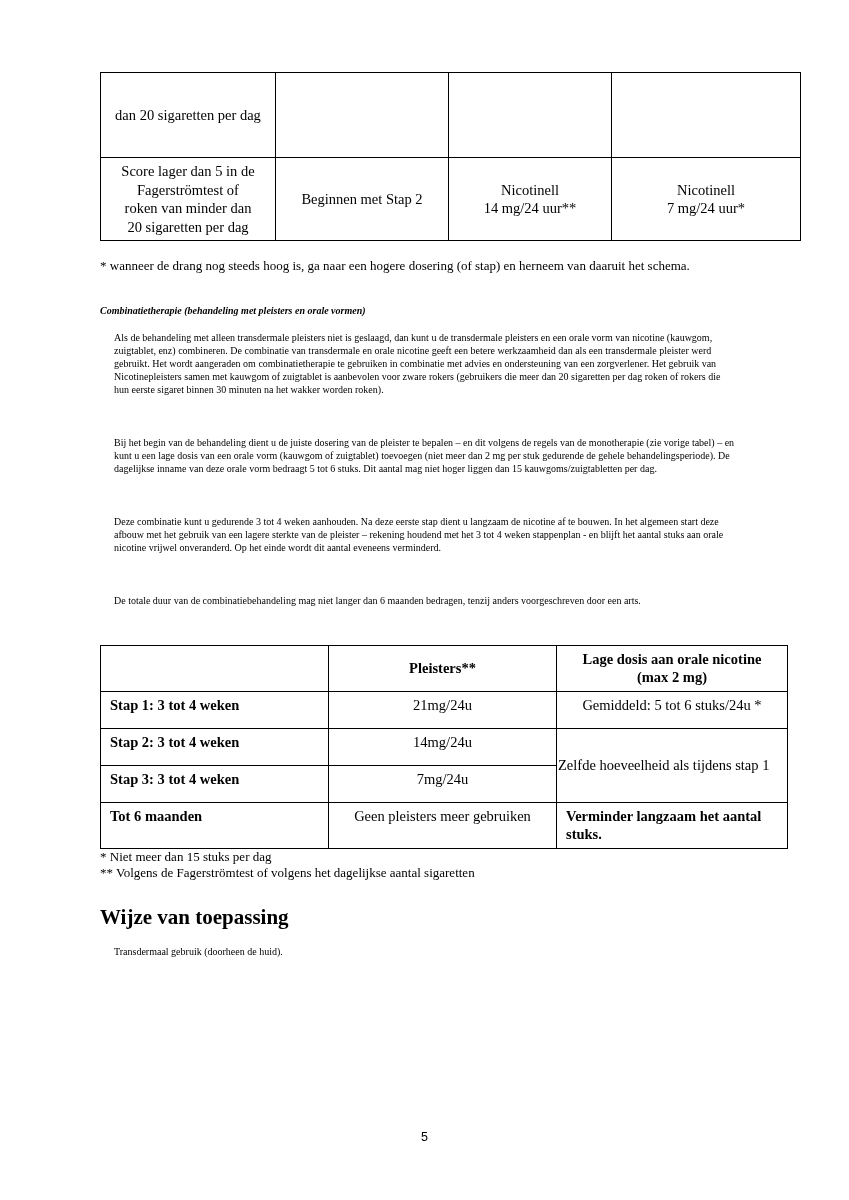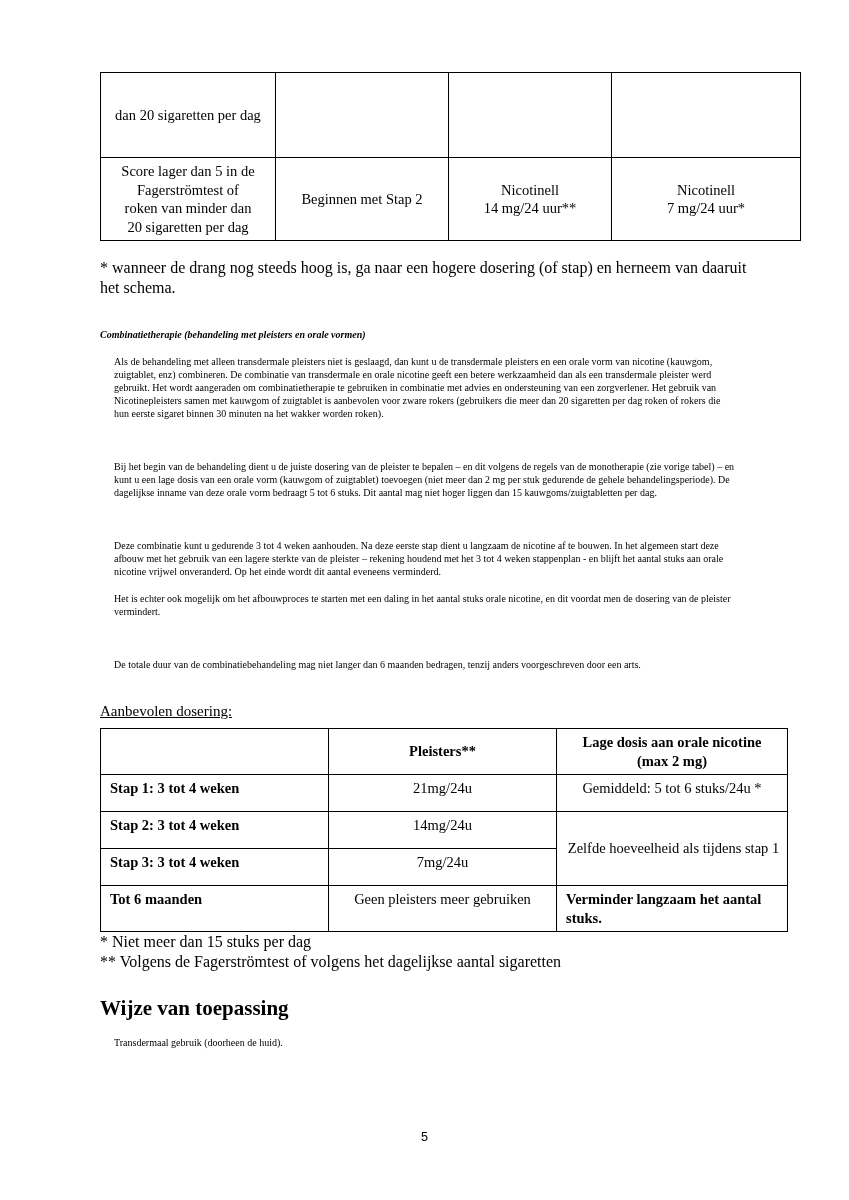--- a/index.html
+++ b/index.html
@@ -58,21 +58,21 @@
   
   #table-combinatie { margin-top: 0; }
   #table-combinatie .k0 { width: 215px; }
   #table-combinatie .k1 { width: 215px; margin-top: 32px; }
   #table-combinatie .k2 { width: 218px; }
   #table-combinatie td.left  { text-align: left;  padding-left: 9px; vertical-align: top; font-weight: bold; }
   #table-combinatie td.mid   { text-align: center; vertical-align: top; }
   #table-combinatie td.hdr   { font-weight: bold; text-align: center; vertical-align: middle; }
   #table-combinatie tr.r-head td { height: 32px; }
   #table-combinatie tr.r-body td { height: 28px; }
-  #table-combinatie td.merged { text-align: center; padding-left: 9px; vertical-align: middle; }
+  #table-combinatie td.merged { text-align: left; padding-left: 1px; vertical-align: middle; }
 
   
   p.para {
     margin: 14px;
     font-size: 10px;
     line-height: 1.30;
     text-align: left;
   }
   .gap-sm  { height: 12px; }
   .gap-md  { height: 17px; }
@@ -92,21 +92,21 @@
     margin: 0;
     line-height: 1.30;
   }
   .underlined {
     text-decoration: underline;
     font-size: 15px;
     margin: 0;
     line-height: 1.30;
   }
   .footnote {
-    font-size: 16px;
+    font-size: 13px;
     margin: 0;
     line-height: 1.26;
   }
 
   .page-number {
     position: absolute;
     top: 1130px;
     left: 0;
     width: 849px;
     text-align: center;
@@ -163,29 +163,27 @@
     <p class="heading-italic">Combinatietherapie (behandeling met pleisters en orale vormen)</p>
     <p class="para">Als de behandeling met alleen transdermale pleisters niet is geslaagd, dan kunt u de transdermale pleisters en een orale vorm van nicotine (kauwgom, zuigtablet, enz) combineren. De combinatie van transdermale en orale nicotine geeft een betere werkzaamheid dan als een transdermale pleister werd gebruikt. Het wordt aangeraden om combinatietherapie te gebruiken in combinatie met advies en ondersteuning van een zorgverlener. Het gebruik van Nicotinepleisters samen met kauwgom of zuigtablet is aanbevolen voor zware rokers (gebruikers die meer dan 20 sigaretten per dag roken of rokers die hun eerste sigaret binnen 30 minuten na het wakker worden roken).</p>
 
     <div class="gap-sm"></div>
 
     <p class="para">Bij het begin van de behandeling dient u de juiste dosering van de pleister te bepalen – en dit volgens de regels van de monotherapie (zie vorige tabel) – en kunt u een lage dosis van een orale vorm (kauwgom of zuigtablet) toevoegen (niet meer dan 2 mg per stuk gedurende de gehele behandelingsperiode). De dagelijkse inname van deze orale vorm bedraagt 5 tot 6 stuks. Dit aantal mag niet hoger liggen dan 15 kauwgoms/zuigtabletten per dag.</p>
 
     <div class="gap-sm"></div>
 
     <p class="para">Deze combinatie kunt u gedurende 3 tot 4 weken aanhouden. Na deze eerste stap dient u langzaam de nicotine af te bouwen. In het algemeen start deze afbouw met het gebruik van een lagere sterkte van de pleister – rekening houdend met het 3 tot 4 weken stappenplan -  en blijft het aantal stuks aan orale nicotine vrijwel onveranderd. Op het einde wordt dit aantal eveneens verminderd.</p>
-    <p class="para">Het is echter ook mogelijk om het afbouwproces te starten met een daling in het aantal stuks orale nicotine, en dit voordat men de dosering van de pleister vermindert.</p>
 
     <div class="gap-sm"></div>
 
     <p class="para">De totale duur van de combinatiebehandeling mag niet langer dan 6 maanden bedragen, tenzij anders voorgeschreven door een arts.</p>
 
     <div class="gap-md"></div>
 
-    <p class="underlined">Aanbevolen dosering:</p>
 
     <div class="gap-xs"></div>
 
     <table class="doc-table" id="table-combinatie">
       <tbody>
         <tr class="r-head">
           <td class="k0 hdr"></td>
           <td class="k1 hdr">Pleisters**</td>
           <td class="k2 hdr">
             <span>Lage dosis aan orale nicotine</span><br>

